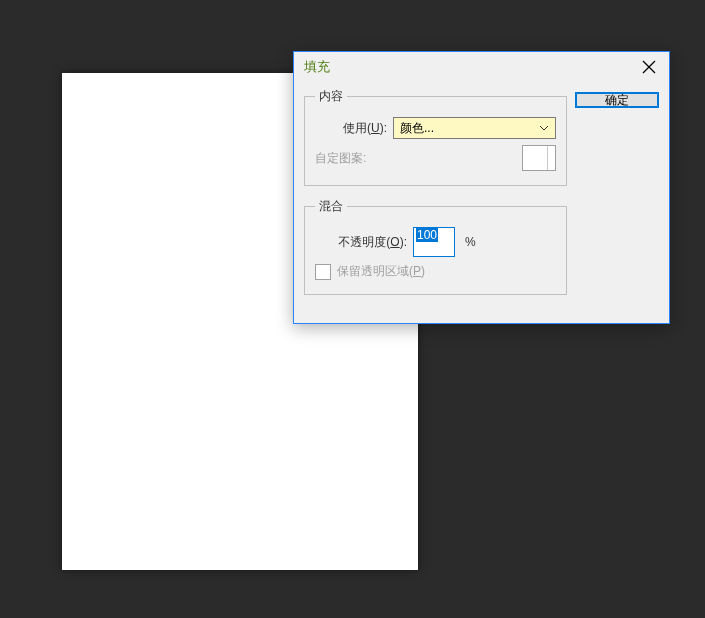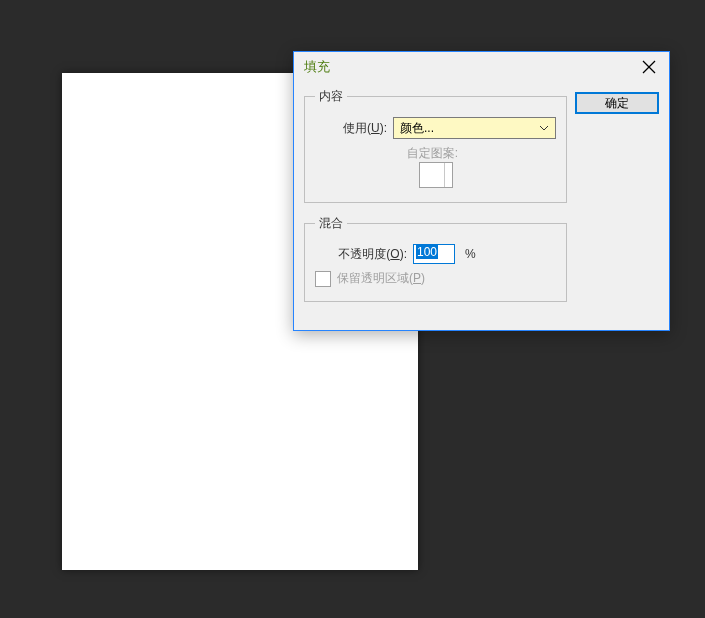--- a/index.html
+++ b/index.html
@@ -58,21 +58,21 @@
     }
     .left-col { flex: 1; }
     .right-col {
       width: 84px;
       display: flex;
       flex-direction: column;
       gap: 6px;
       padding-top: 4px;
     }
     .btn {
-      height: 22px;
+      height: 16px;
       border: 1px solid #8e8e8e;
       background: #e1e1e1;
       font-size: 12px;
       display: flex;
       align-items: center;
       justify-content: center;
       cursor: pointer;
     }
     .btn.primary {
       border: 2px solid #0078d7;
@@ -134,21 +134,21 @@
       content: "";
       position: absolute;
       right: 7px;
       top: 0;
       bottom: 0;
       width: 1px;
       background: #c8c8c8;
     }
     .num-input {
       width: 42px;
-      height: 20px;
+      height: 30px;
       border: 1px solid #0078d7;
       background: #fff;
       padding: 0 2px;
       font-size: 12px;
     }
     .num-input .sel {
       background: #0078d7;
       color: #fff;
       padding: 0 1px;
     }
@@ -198,21 +198,21 @@
           <div class="select">
             <span>颜色...</span>
             <span class="chev">
               <svg viewBox="0 0 10 6">
                   <polyline points="1,1 5,5 9,1" fill="none" stroke="#333" stroke-width="1"></polyline>
                 </svg>
             </span>
           </div>
         </div>
 
-        <div class="row" style="justify-content:space-between;flex-direction:column;">
+        <div class="row" style="justify-content:space-between;">
           <span class="label disabled">自定图案:</span>
           <div class="pattern-swatch"></div>
         </div>
       </fieldset>
 
       <fieldset>
         <legend>混合</legend>
 
 
         <div class="row">

